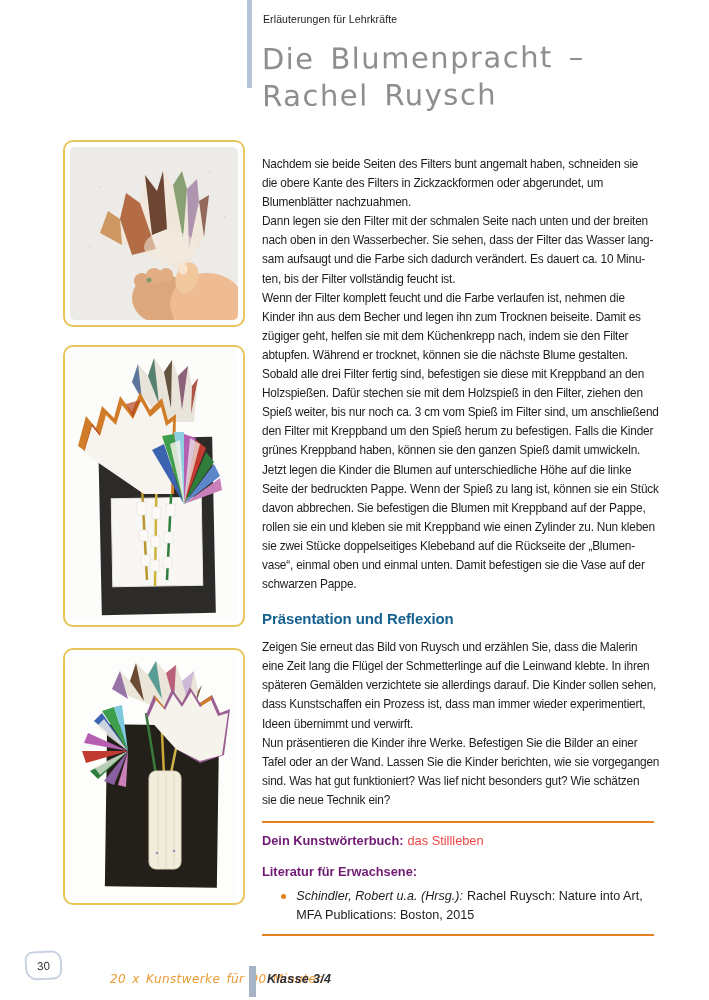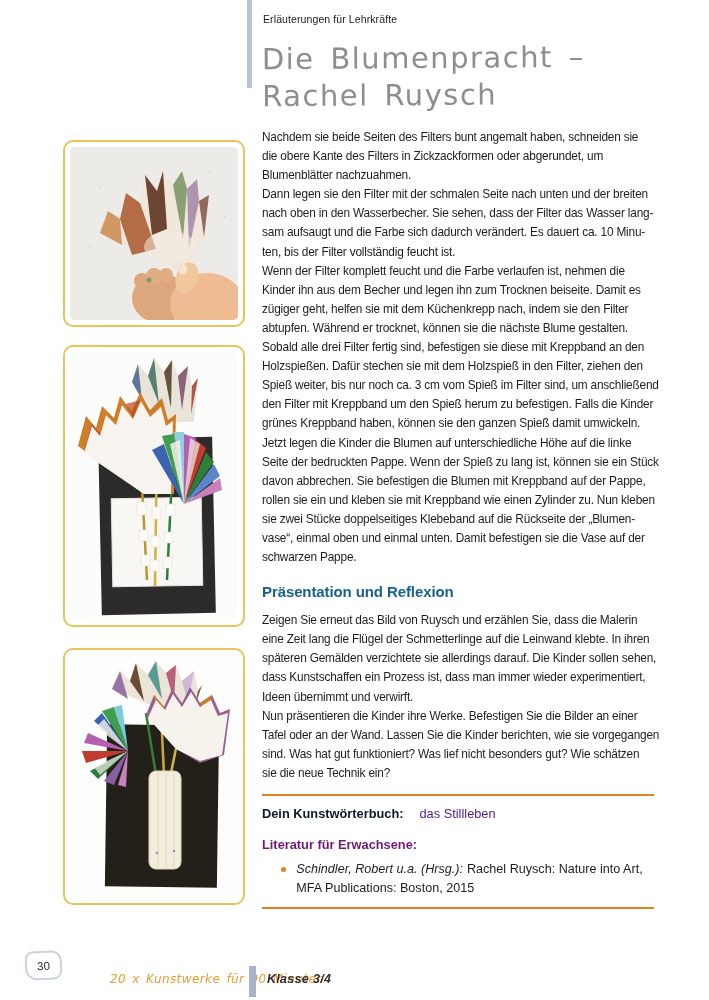--- a/index.html
+++ b/index.html
@@ -18,31 +18,31 @@
   
   .photo{
     position:absolute;left:63px;width:182px;background:#fff;
     border:2px solid #e9c45a;border-radius:10px;padding:5px;box-sizing:border-box;
   }
   .photo svg{display:block;width:100%;height:100%;border-radius:5px;}
   #photo1{top:140px;height:187px;}
   #photo2{top:345px;height:282px;}
   #photo3{top:648px;height:257px;}
   
-  .text-col{position:absolute;left:262px;top:128px;width:398px;}
+  .text-col{position:absolute;left:262px;top:155px;width:398px;}
   .lines-block{transform:scaleX(0.94);transform-origin:left top;}
   .tline{font-size:12.6px;line-height:19.1px;letter-spacing:-0.2px;white-space:nowrap;color:#1d1d1b;}
   .section-heading{
     margin:15px 0 9px 0;font-size:15px;line-height:20px;font-weight:bold;color:#16618f;letter-spacing:-0.1px;
   }
   .orange-rule{border:none;border-top:2px solid #e5821f;width:392px;margin:11px 0 0 0;}
   .orange-rule.bottom{margin-top:9px;}
   .vocab-line{margin:9px 0 0 0;font-size:12.8px;line-height:17px;}
-  .vocab-label{font-weight:bold;color:#0f172a;}
-  .vocab-value{color:#4c1d95;margin-left:16px;}
+  .vocab-label{font-weight:bold;color:#701a75;}
+  .vocab-value{color:#ef4444;margin-left:4px;}
   .lit-heading{margin:14px 0 0 0;font-size:12.8px;line-height:17px;font-weight:bold;color:#701a75;}
   .lit-item{display:flex;margin:7px 0 0 0;font-size:12.6px;line-height:19px;justify-content:center;}
   .bullet-dot{flex:0 0 auto;width:5px;height:5px;border-radius:50%;background:#e5821f;margin:7px 10px 0 2px;}
   .lit-author{font-style:italic;}
   .lit-title{margin-left:4px;}
   
   .page-number-box{
     position:absolute;left:25px;top:951px;width:33px;height:25px;
     border:2px solid #c8d2e0;border-radius:8px 10px 9px 12px;transform:rotate(-3deg);
     display:flex;align-items:center;justify-content:center;

